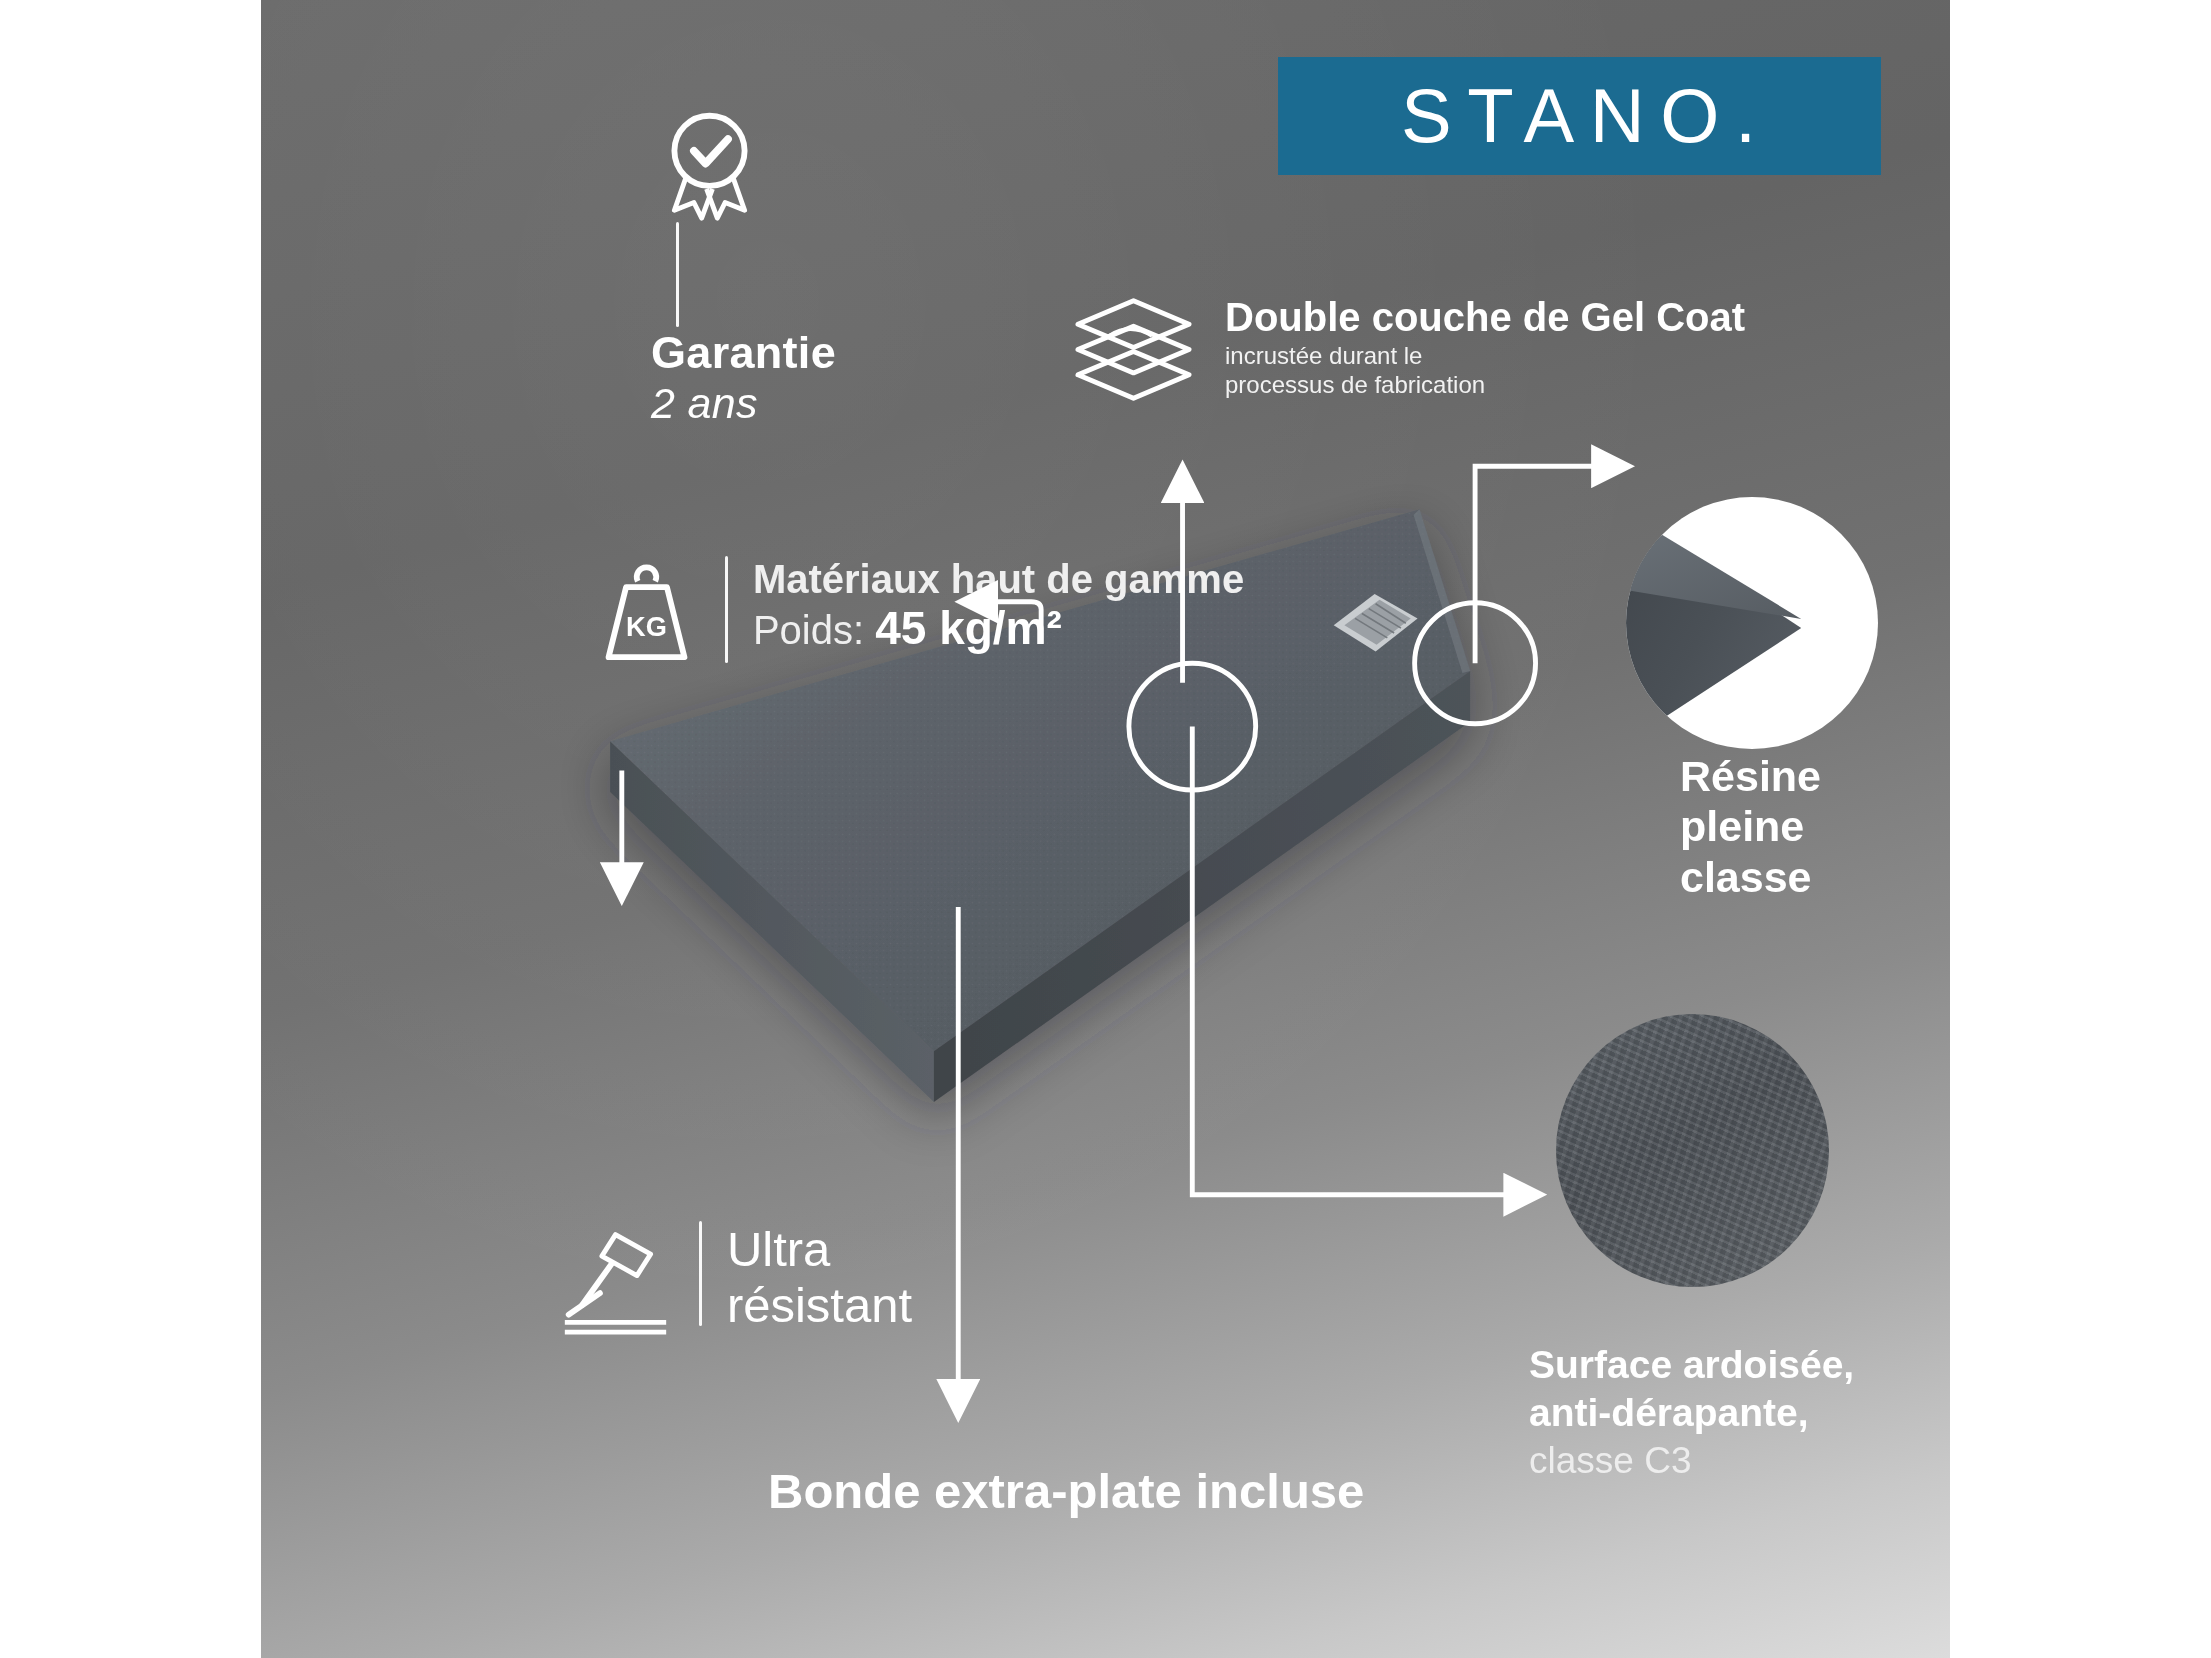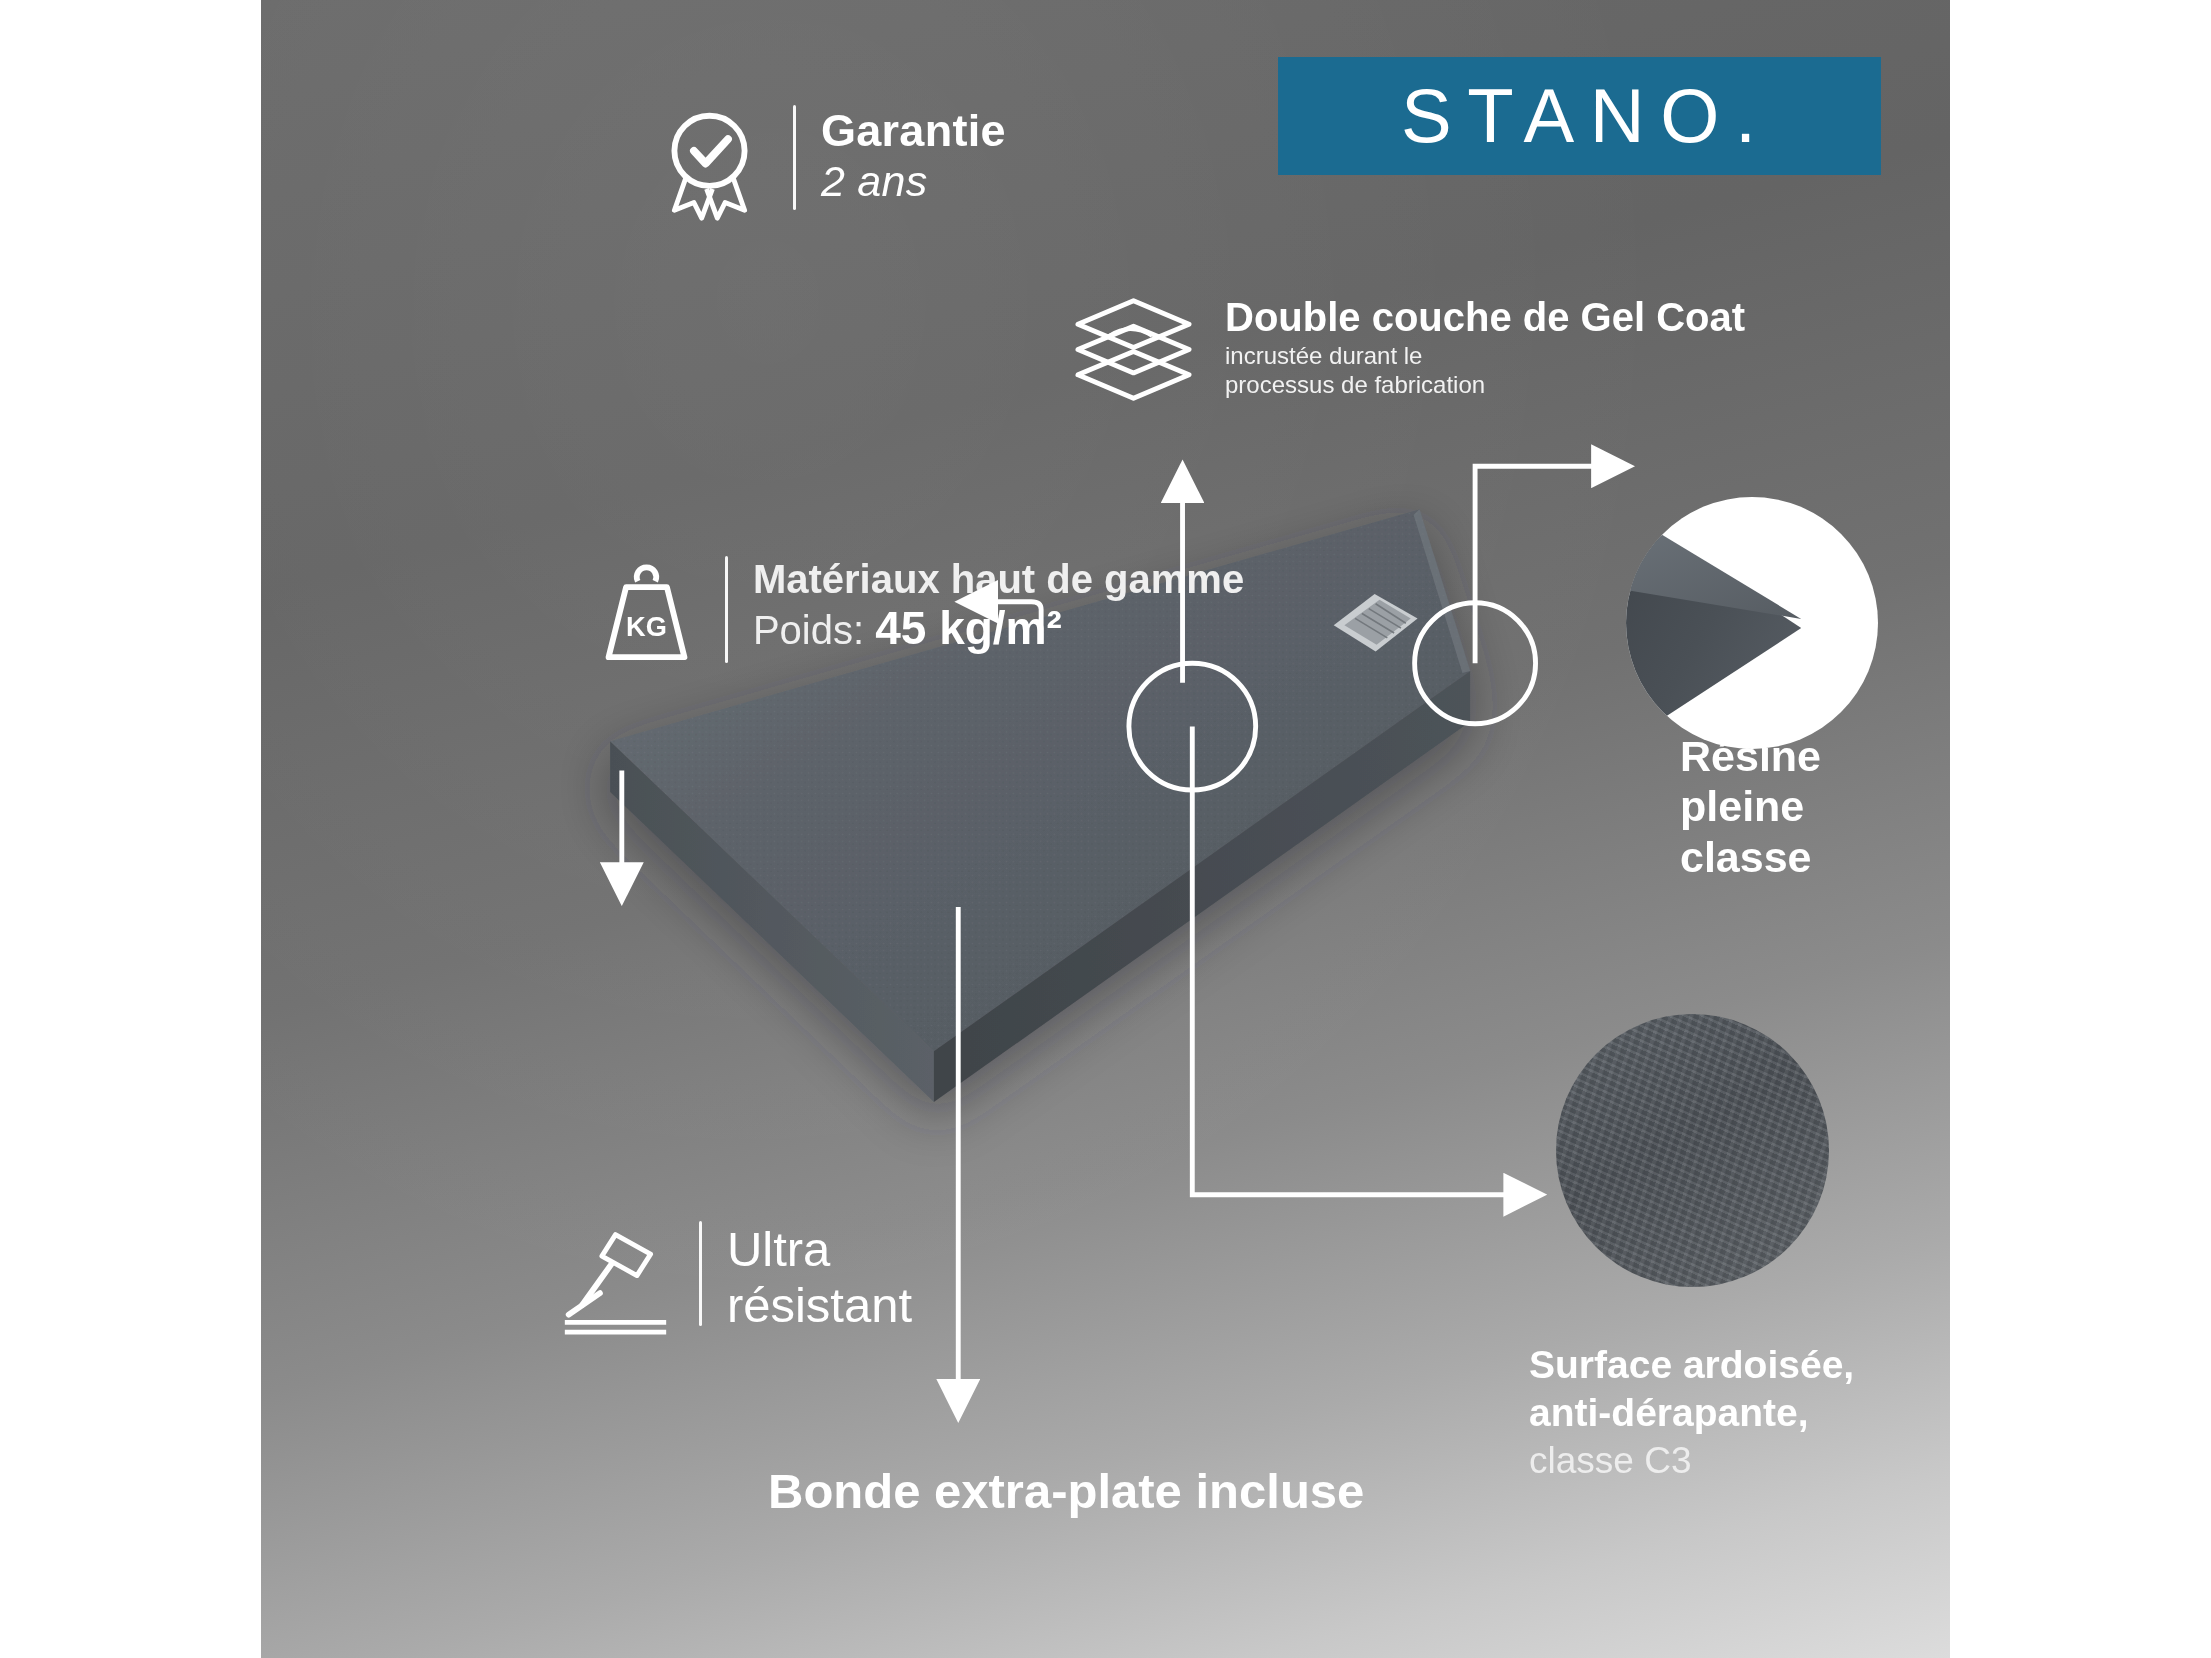--- a/index.html
+++ b/index.html
@@ -97,21 +97,21 @@
   }
   .ftext .sub {
     font-size: 43px;
     font-weight: 400;
     display: block;
     letter-spacing: 0.3px;
     font-style: italic;
   }
 
   
-  #garantie { left: 390px; top: 105px; }
+  #garantie { left: 390px; top: 105px; flex-direction: column; }
   #garantie .divider { height: 105px; }
 
   
   #materiaux { left: 332px; top: 556px; }
   #materiaux .divider { height: 107px; }
   .mat-line1 { font-size: 40px; color: #efefef; display: block; font-weight: bold; }
   .mat-line2 { font-size: 40px; color: #efefef; display: block; }
   .mat-line2 b { font-size: 46px; color: #ffffff; font-weight: bold; }
 
   
@@ -173,21 +173,21 @@
       repeating-linear-gradient(24deg, rgba(255,255,255,0.07) 0px, rgba(255,255,255,0.07) 2px, rgba(0,0,0,0.08) 2.9px, rgba(0,0,0,0.05) 6.8px),
       repeating-linear-gradient(108deg, rgba(255,255,255,0.05) 0px, rgba(255,255,255,0.05) 2.9px, rgba(0,0,0,0.07) 4.9px, rgba(0,0,0,0.03) 9.8px),
       linear-gradient(150deg, #5b6167 0%, #4e5359 45%, #5f6469 100%);
   }
 
   .rlabel {
     position: absolute;
     color: #ffffff;
     z-index: 25;
   }
-  #resine-label { left: 1419px; top: 731px; font-size: 43px; font-weight: bold; line-height: 1.17; }
+  #resine-label { left: 1419px; top: 751px; font-size: 43px; font-weight: bold; line-height: 1.17; }
   #surface-label { left: 1268px; top: 1341px; font-size: 39px; font-weight: bold; line-height: 1.22; }
   #surface-label .thin { font-weight: 400; font-size: 37px; color: #ededed; }
 
   
   #bonde-label {
     position: absolute;
     left: 507px;
     top: 1463px;
     font-size: 49px;
     font-weight: bold;

